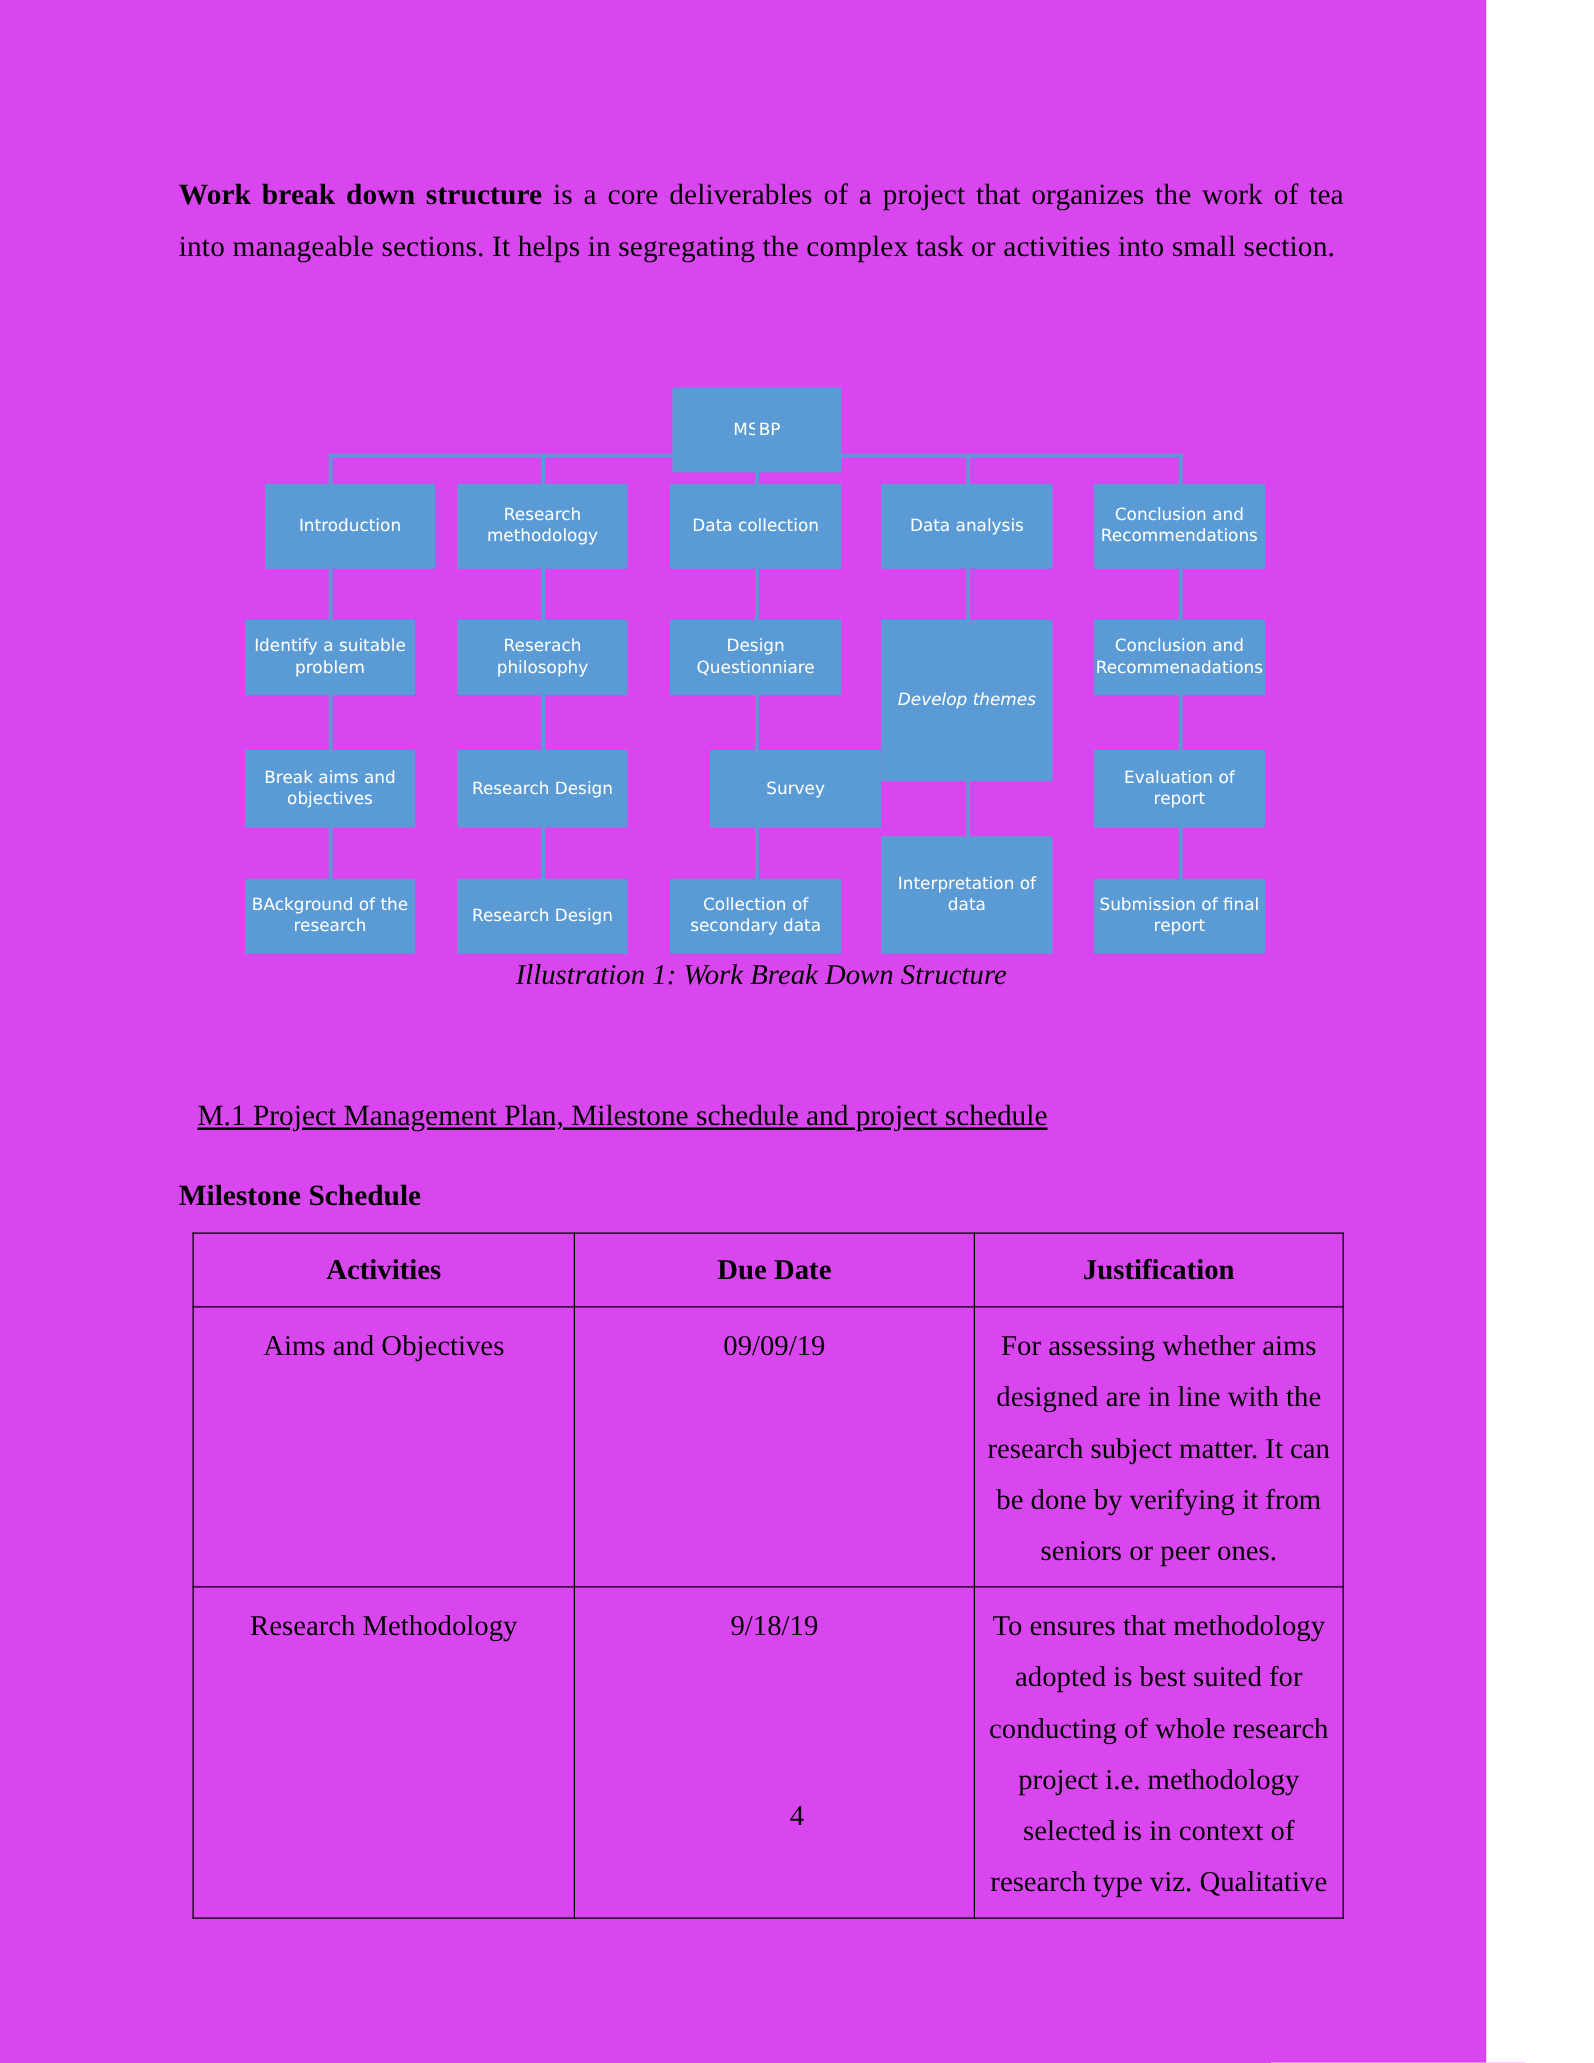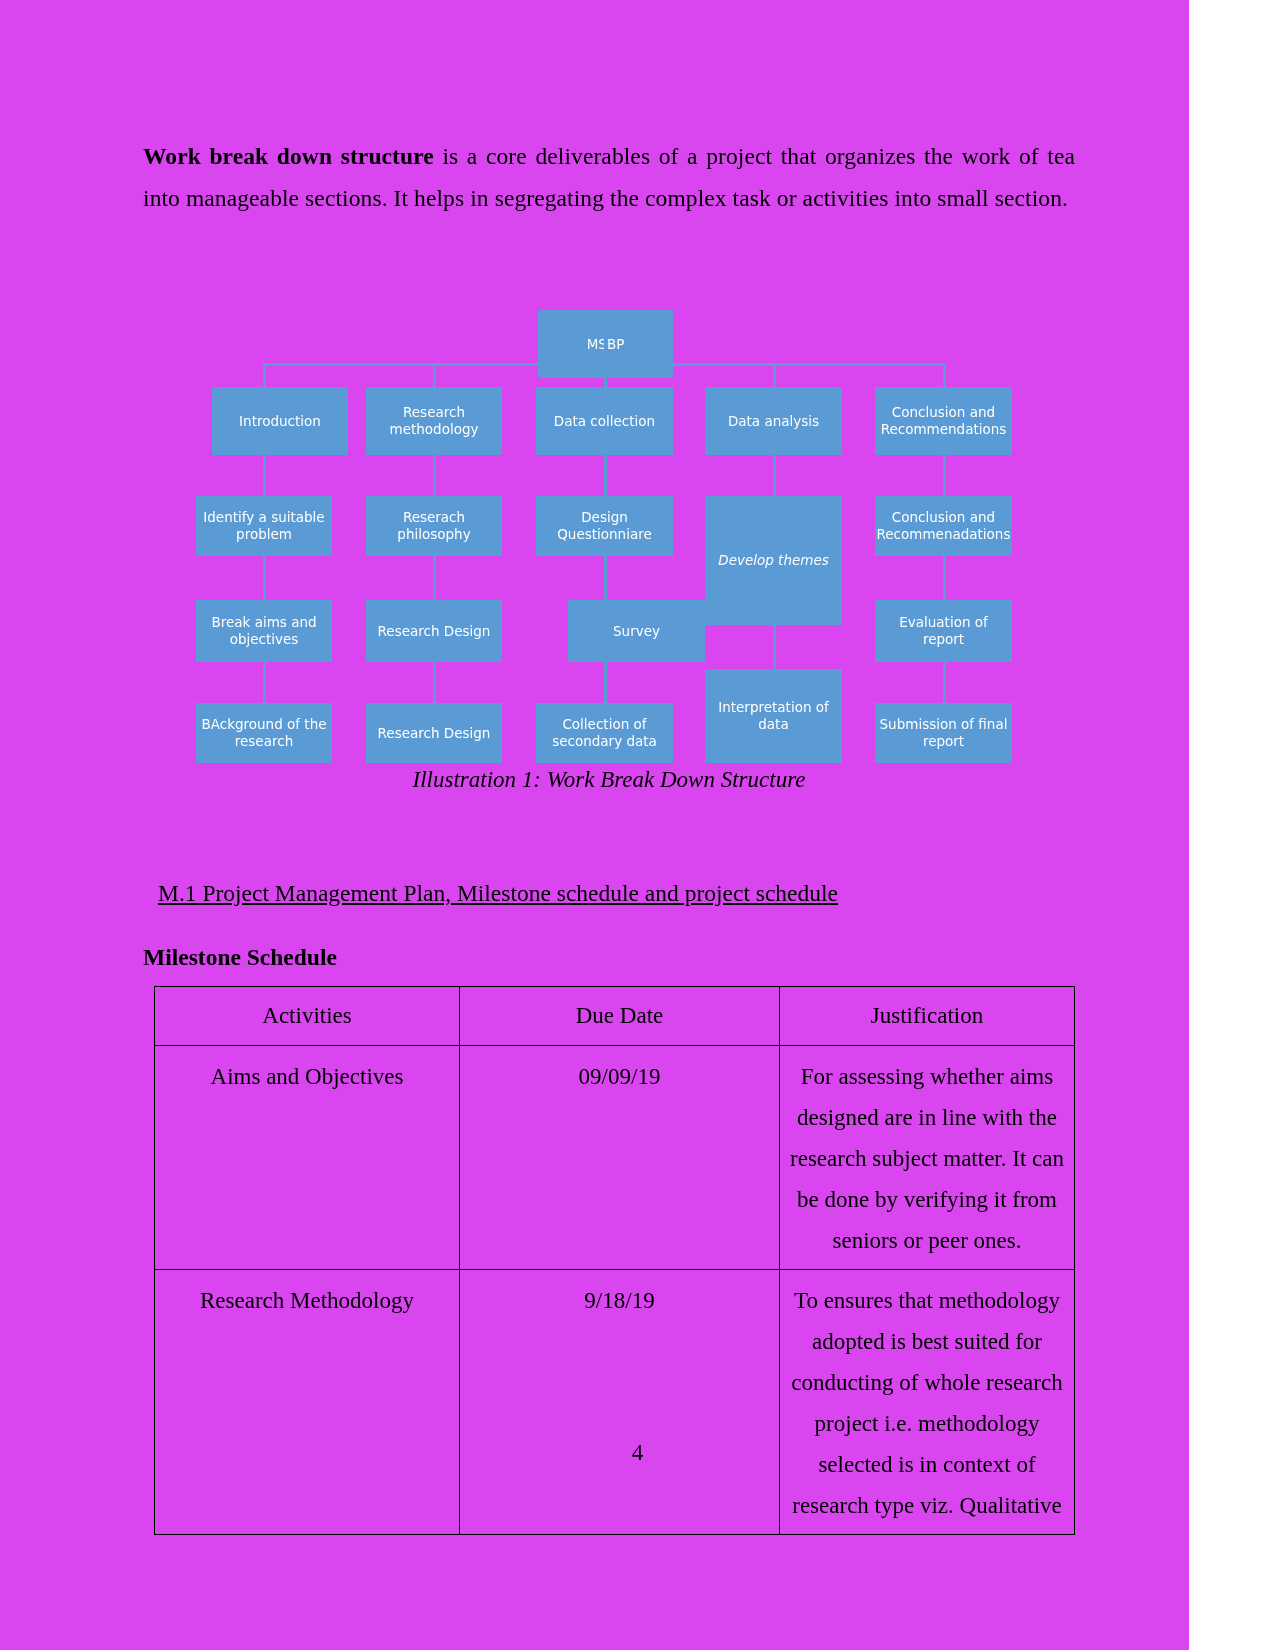--- a/index.html
+++ b/index.html
@@ -115,21 +115,21 @@
   table.milestone th,
   table.milestone td {
     border: 1.4px solid #000000;
     vertical-align: top;
     padding: 10px 8px 8px 8px;
     font-size: 23px;
     line-height: 41px;
     text-align: center;
   }
   table.milestone th {
-    font-weight: normal;
+    font-weight: bold;
     padding-top: 14px;
     padding-bottom: 14px;
     line-height: 30px;
   }
   col.c-act { width: 305px; }
   col.c-due { width: 320px; }
   col.c-jus { width: 295px; }
   td.cell-act, td.cell-due { font-weight: normal; }
   td.cell-jus { text-align: center; }
 

